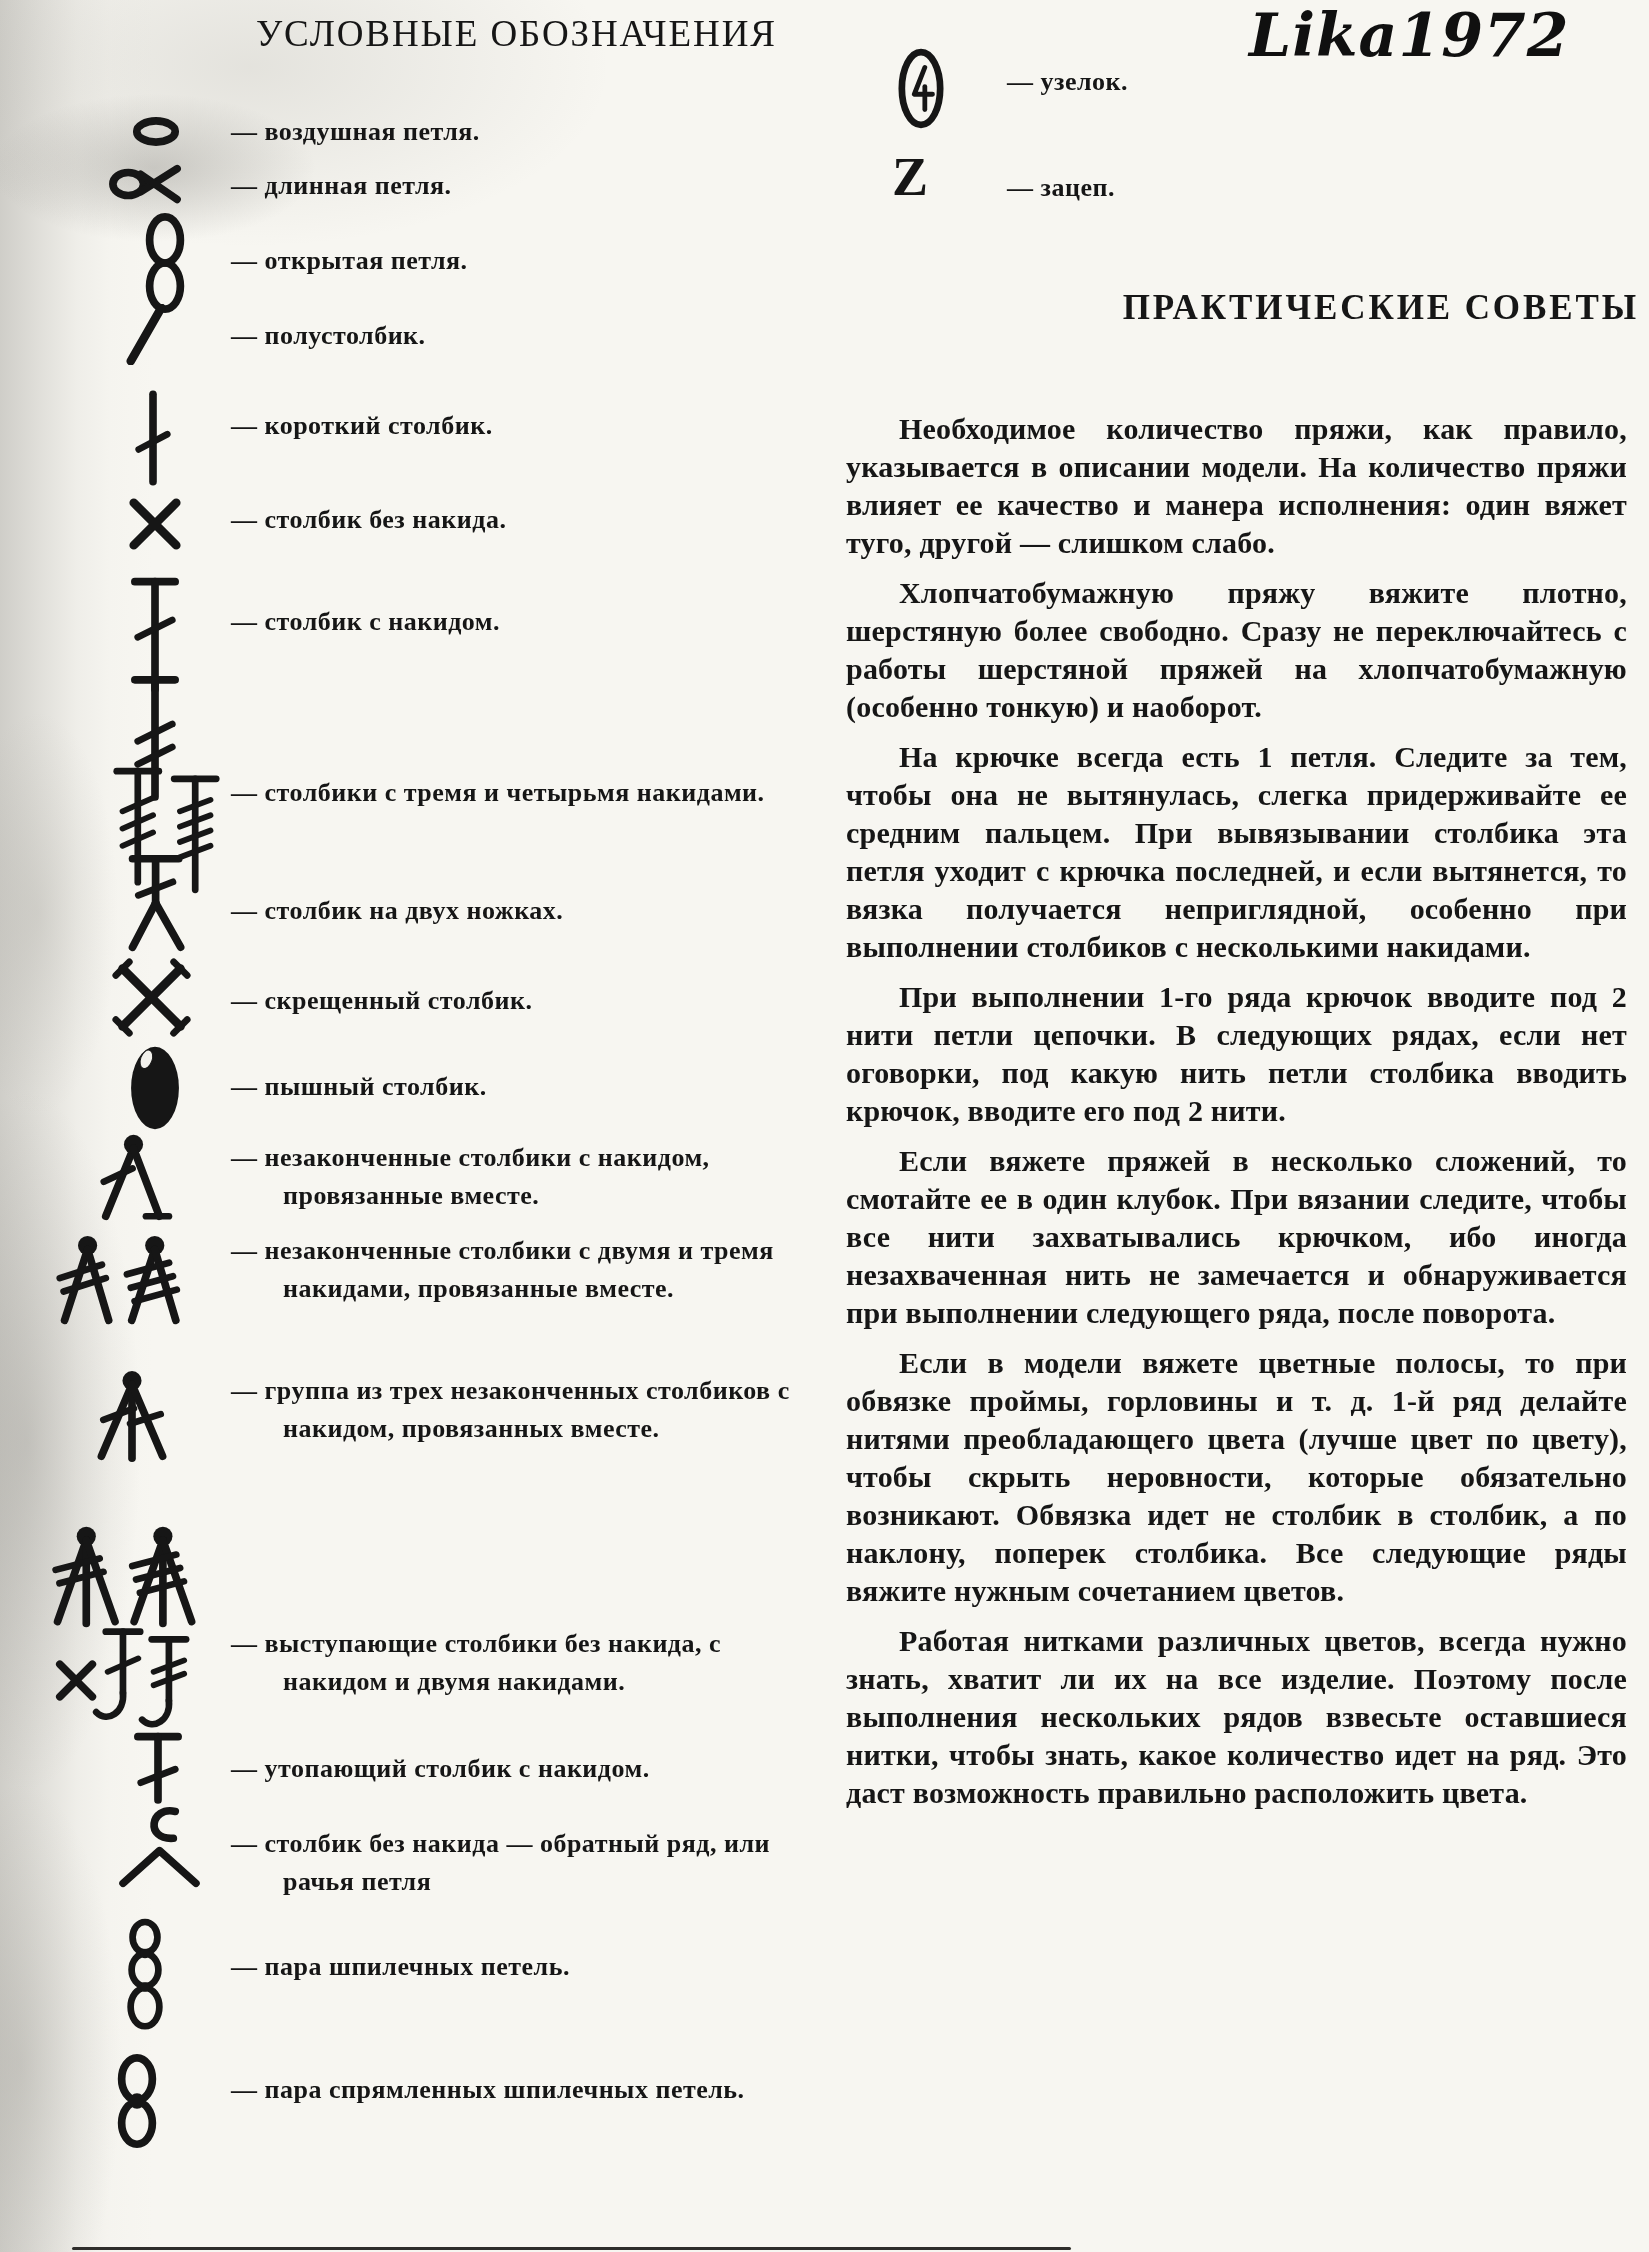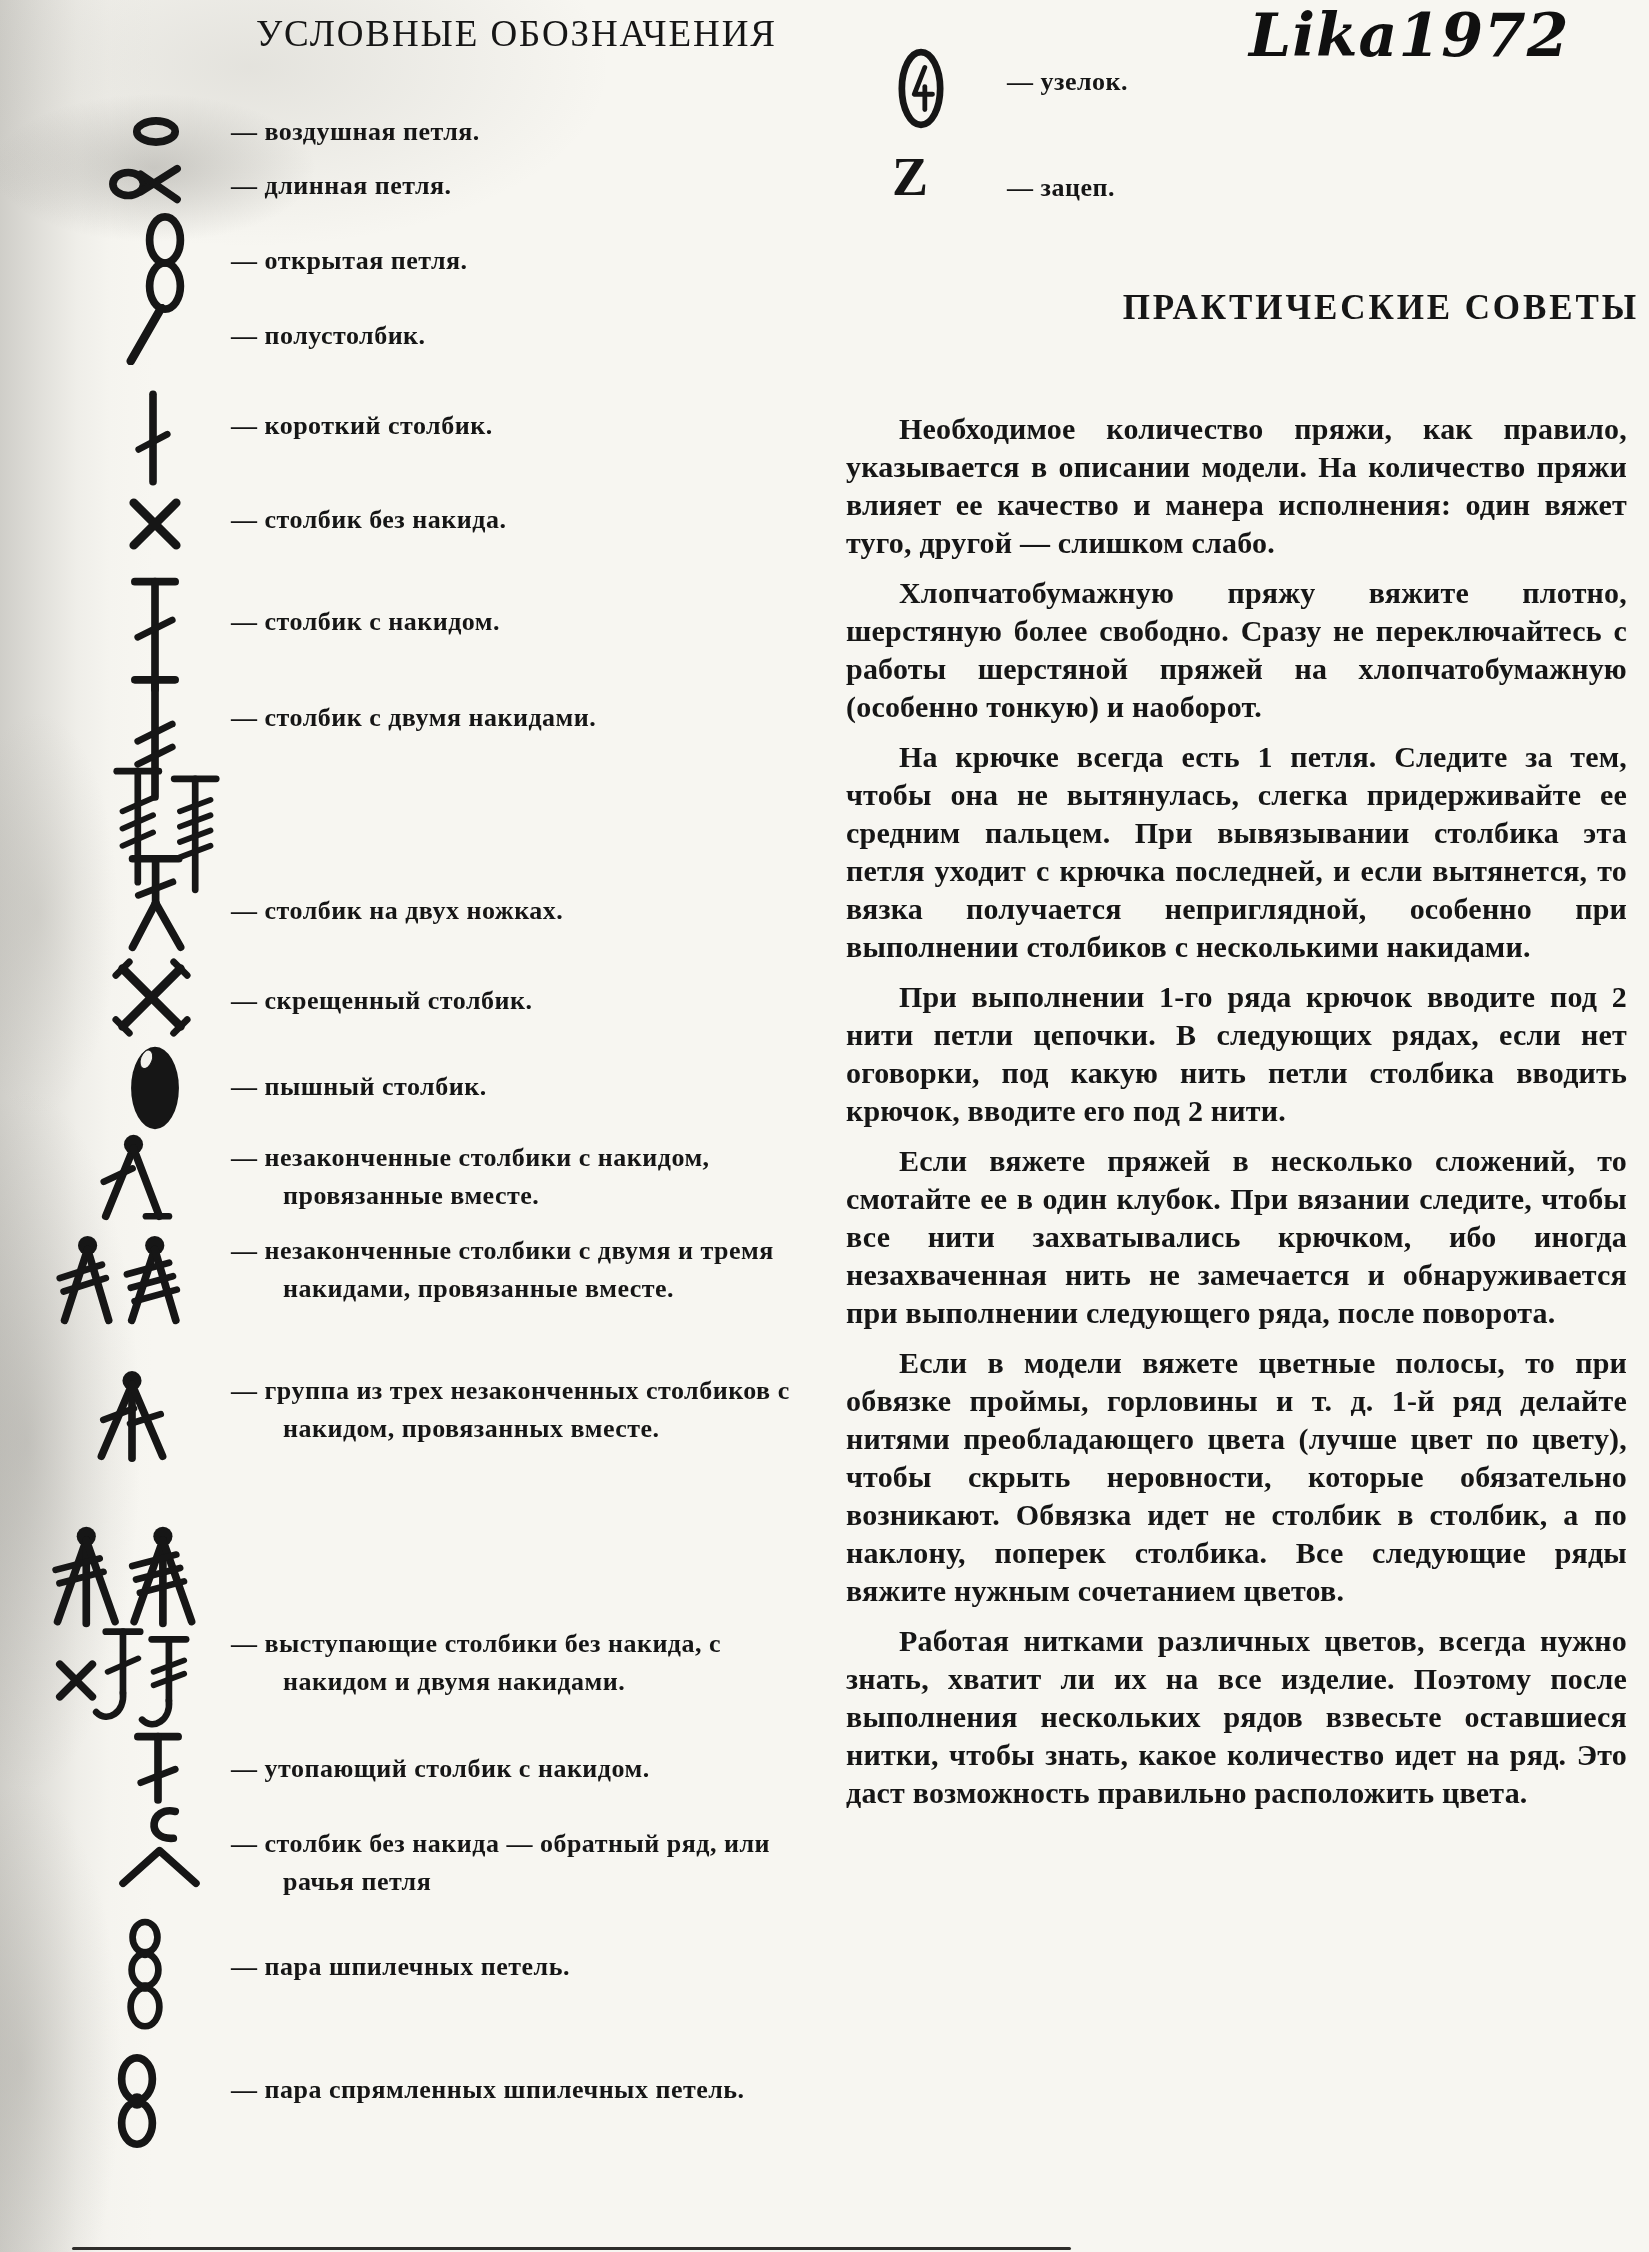--- a/index.html
+++ b/index.html
@@ -126,37 +126,37 @@
   <div class="lbl" style="left:231px;top:603px">— столбик с накидом.</div>
 
   <div class="sym" style="left:131px;top:672px">
     <svg width="48" height="129" viewBox="0 0 50 134">
       <path d="M4 8 L46 8" fill="none" stroke-width="8"></path>
       <path d="M25 8 L25 130" fill="none" stroke-width="8"></path>
       <path d="M7 72 L43 54" fill="none" stroke-width="7"></path>
       <path d="M7 96 L43 78" fill="none" stroke-width="7"></path>
     </svg>
   </div>
-  <div class="lbl" style="left:231px;top:699px">— столбик с двумя накидами.</div>
 
   <div class="sym" style="left:111px;top:765px">
     <svg width="111" height="131" viewBox="0 0 116 136">
       <path d="M6 6 L50 6" fill="none" stroke-width="7"></path>
       <path d="M28 6 L28 122" fill="none" stroke-width="7"></path>
       <path d="M12 48 L44 34" fill="none" stroke-width="6"></path>
       <path d="M12 66 L44 52" fill="none" stroke-width="6"></path>
       <path d="M12 84 L44 70" fill="none" stroke-width="6"></path>
       <path d="M66 14 L110 14" fill="none" stroke-width="7"></path>
       <path d="M88 14 L88 130" fill="none" stroke-width="7"></path>
       <path d="M72 48 L104 36" fill="none" stroke-width="6"></path>
       <path d="M72 64 L104 52" fill="none" stroke-width="6"></path>
       <path d="M72 80 L104 68" fill="none" stroke-width="6"></path>
       <path d="M72 96 L104 84" fill="none" stroke-width="6"></path>
     </svg>
   </div>
+  <div class="lbl" style="left:231px;top:774px;width:538px">— столбики с тремя и четырьмя накидами.</div>
 
   <div class="sym" style="left:121px;top:853px">
     <svg width="75" height="100" viewBox="0 0 78 104">
       <path d="M12 6 L60 6" fill="none" stroke-width="8"></path>
       <path d="M36 6 L36 52" fill="none" stroke-width="8"></path>
       <path d="M18 44 L54 30" fill="none" stroke-width="7"></path>
       <path d="M36 52 L12 98" fill="none" stroke-width="8"></path>
       <path d="M36 52 L62 98" fill="none" stroke-width="8"></path>
     </svg>
   </div>

